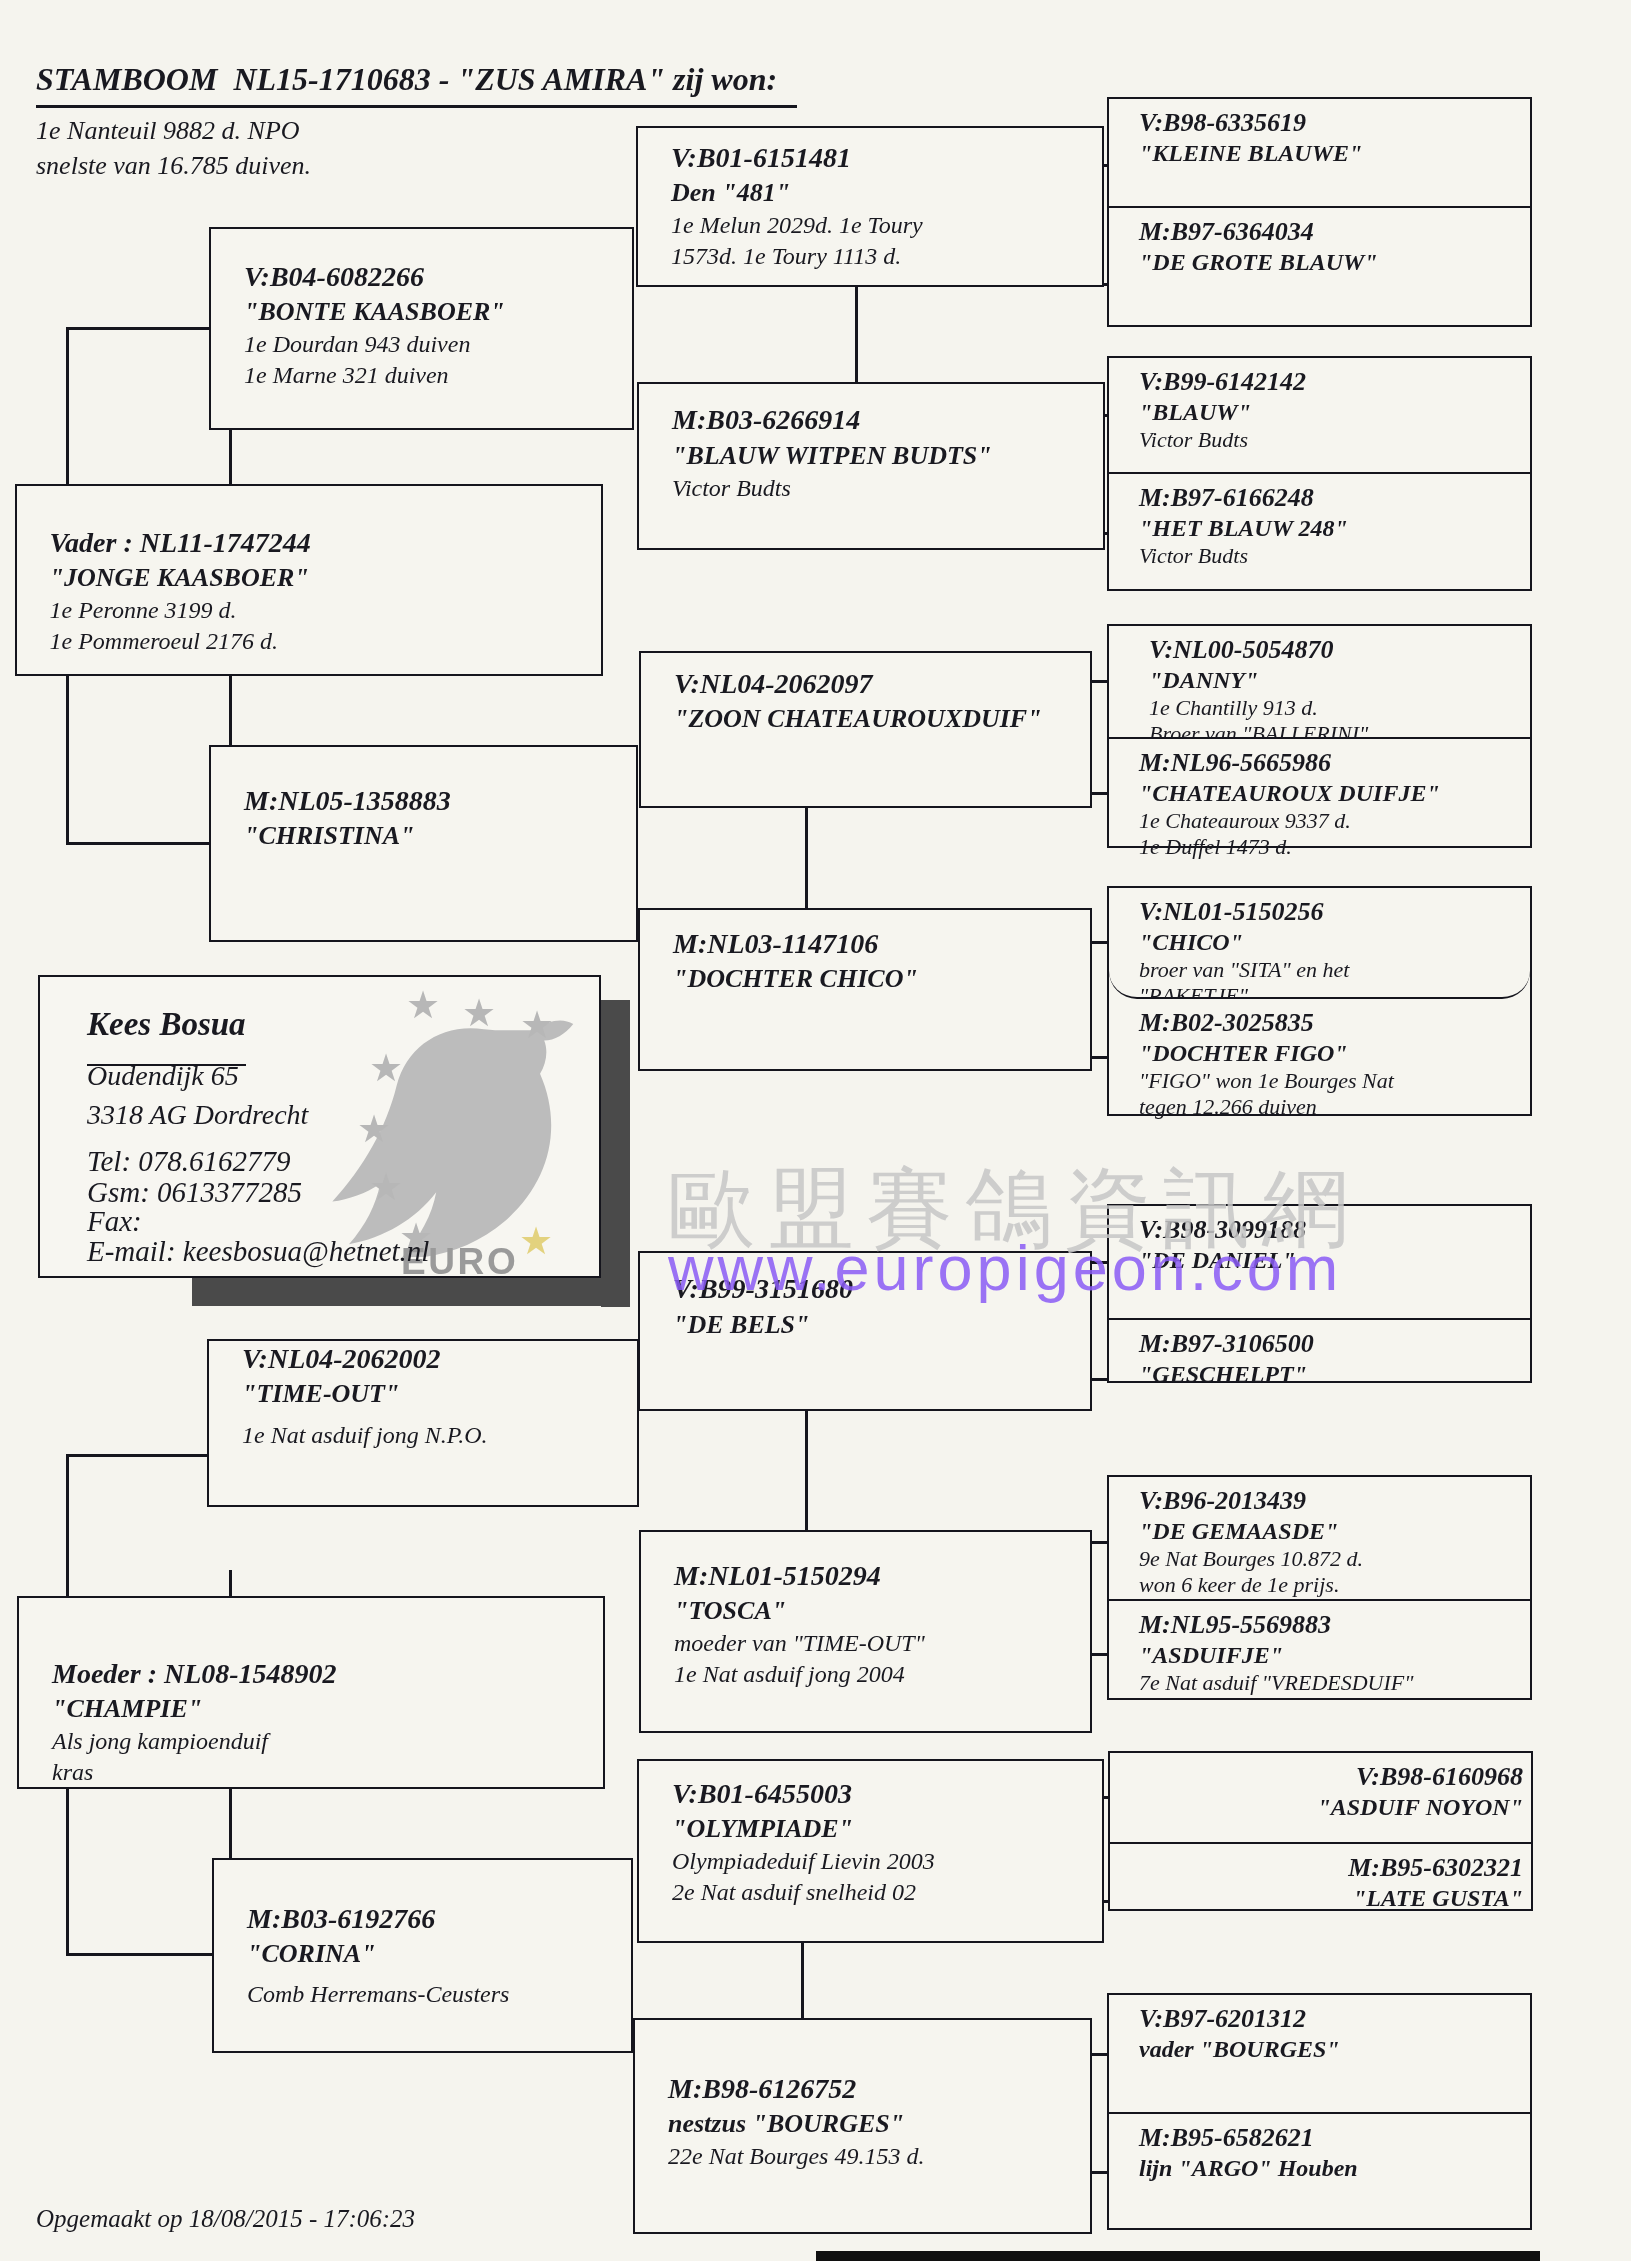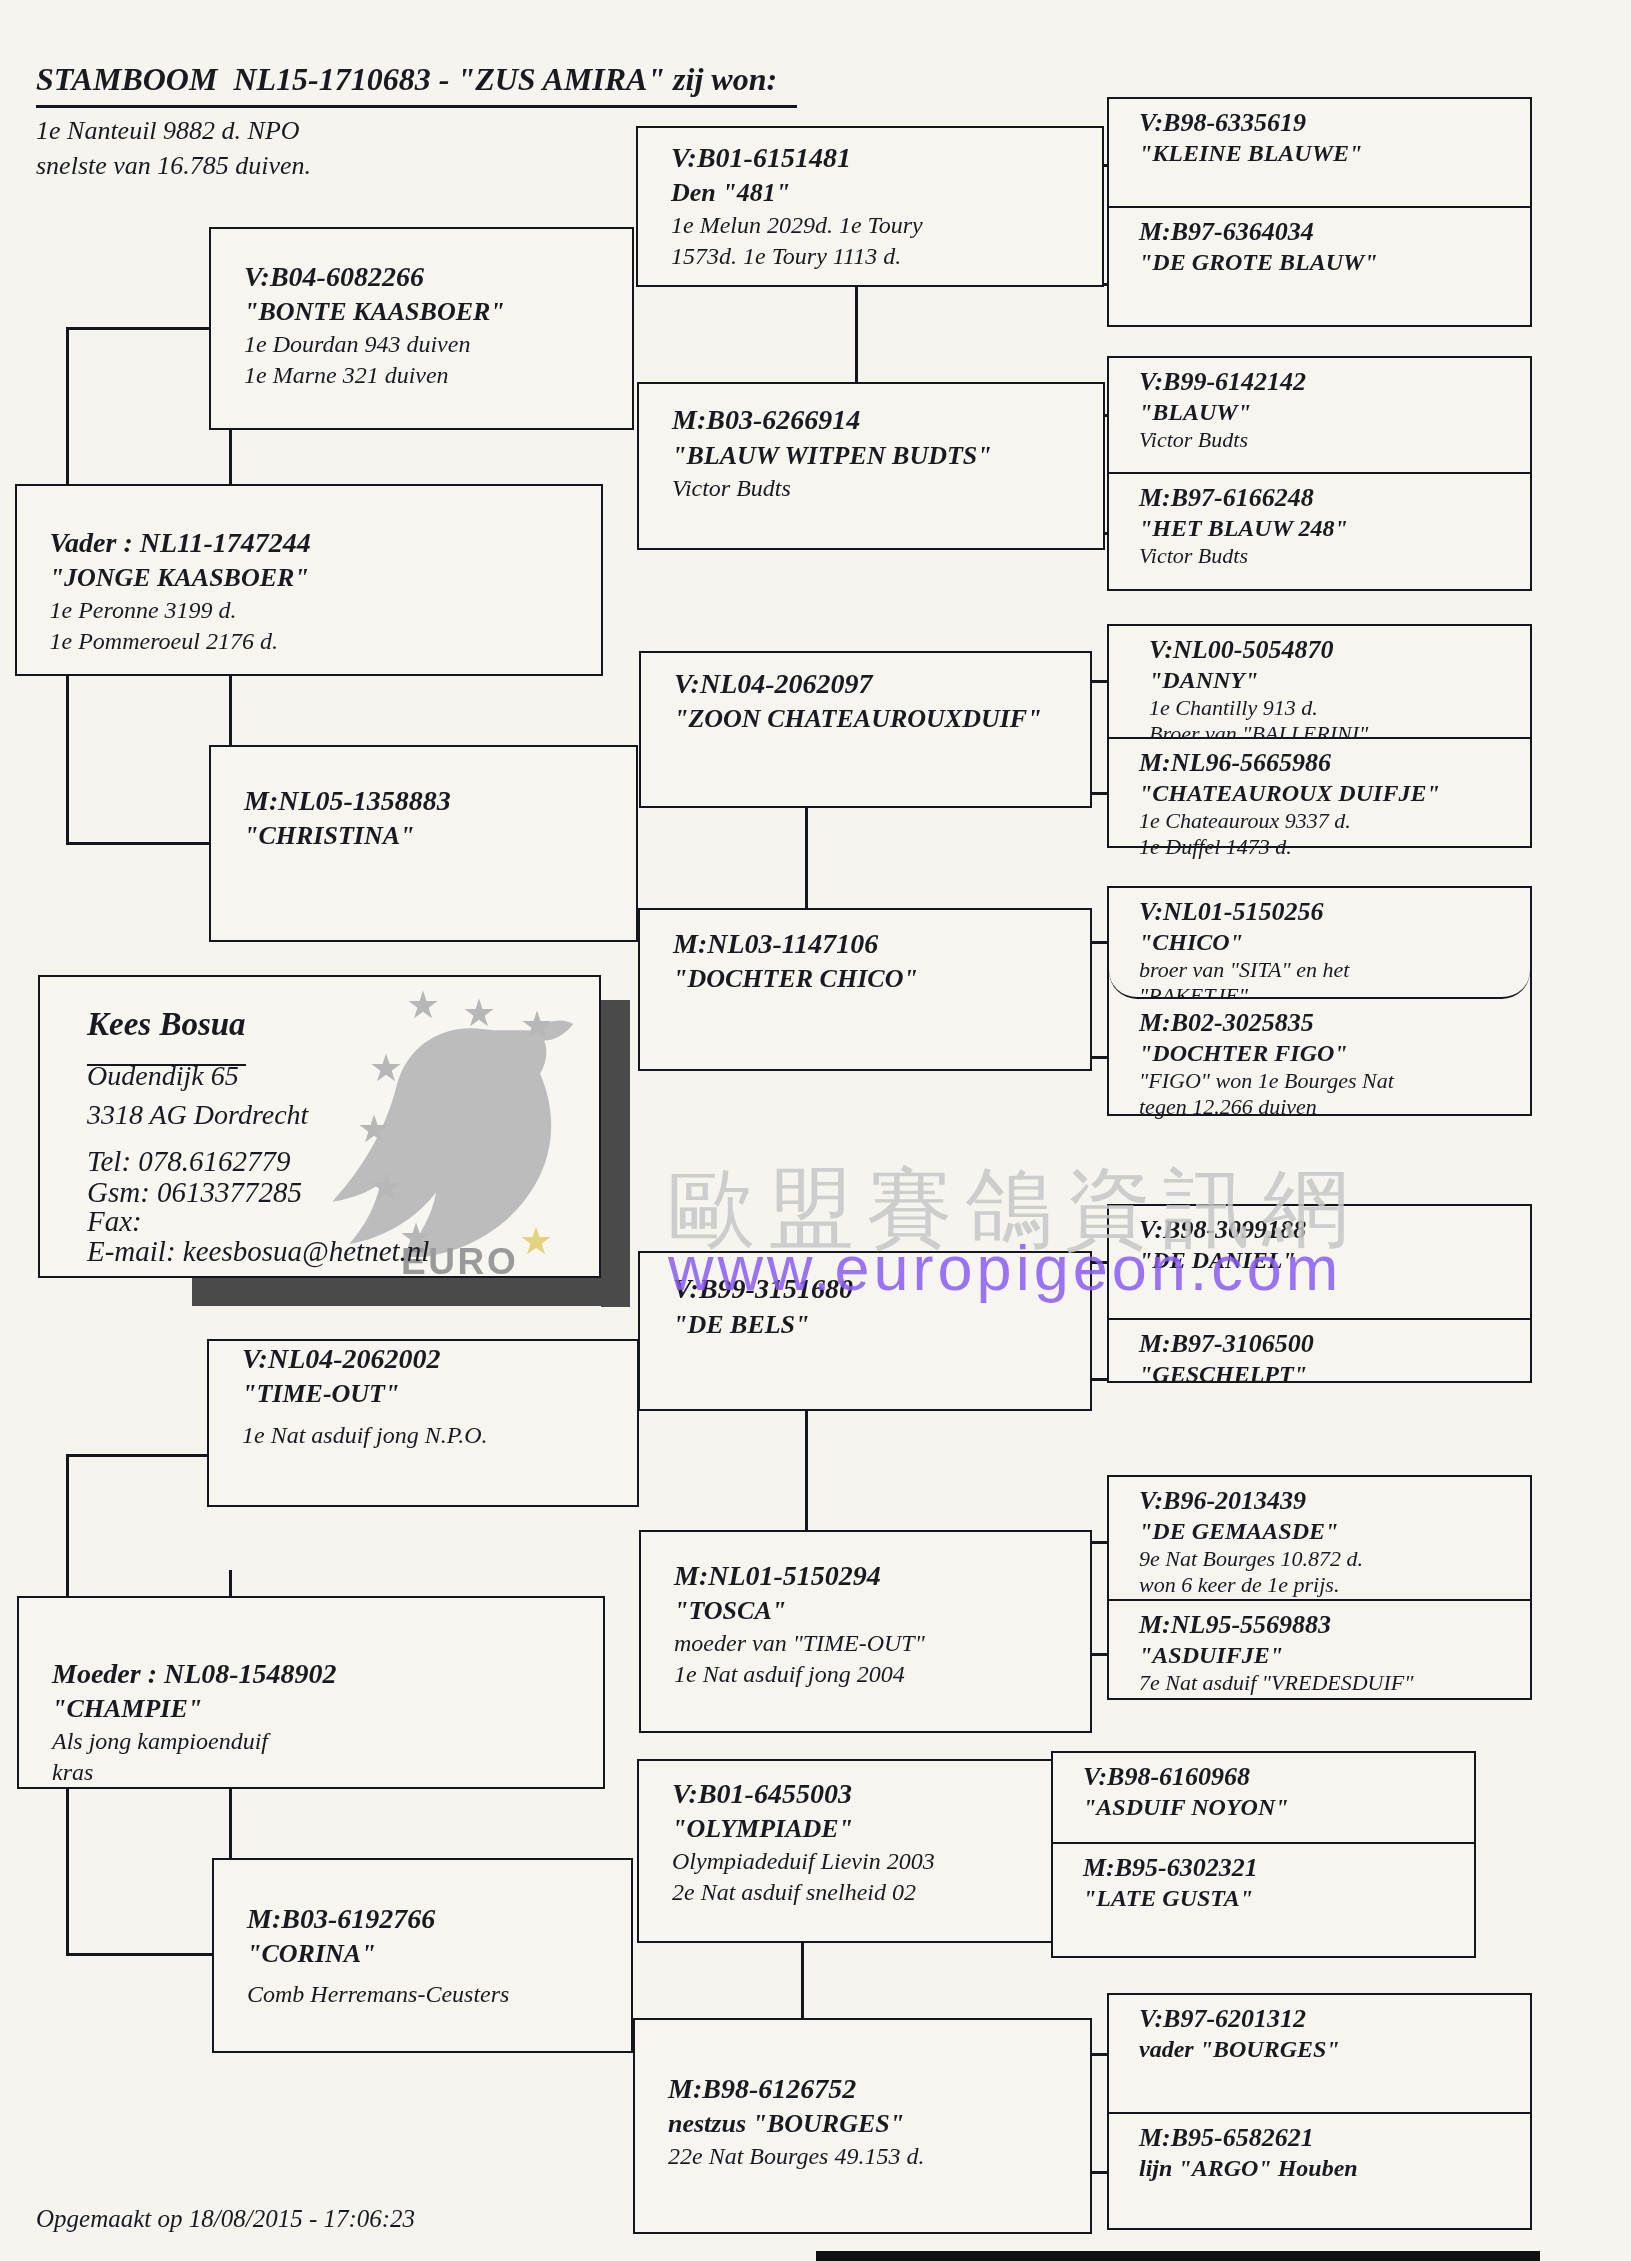--- a/index.html
+++ b/index.html
@@ -237,21 +237,21 @@
       <div class="info">9e Nat Bourges 10.872 d.</div>
       <div class="info">won 6 keer de 1e prijs.</div>
     </div>
     <div class="sub">
       <div class="ring">M:NL95-5569883</div>
       <div class="bname">"ASDUIFJE"</div>
       <div class="info">7e Nat asduif "VREDESDUIF"</div>
     </div>
   </div>
 
-  <div class="pair" style="left:1051px;top:1751px;height:207px;">
+  <div class="pair" style="left:1108px;top:1751px;height:160px;text-align:right;">
     <div class="sub subv" style="height:91px;">
       <div class="ring">V:B98-6160968</div>
       <div class="bname">"ASDUIF NOYON"</div>
     </div>
     <div class="sub">
       <div class="ring">M:B95-6302321</div>
       <div class="bname">"LATE GUSTA"</div>
     </div>
   </div>
 

